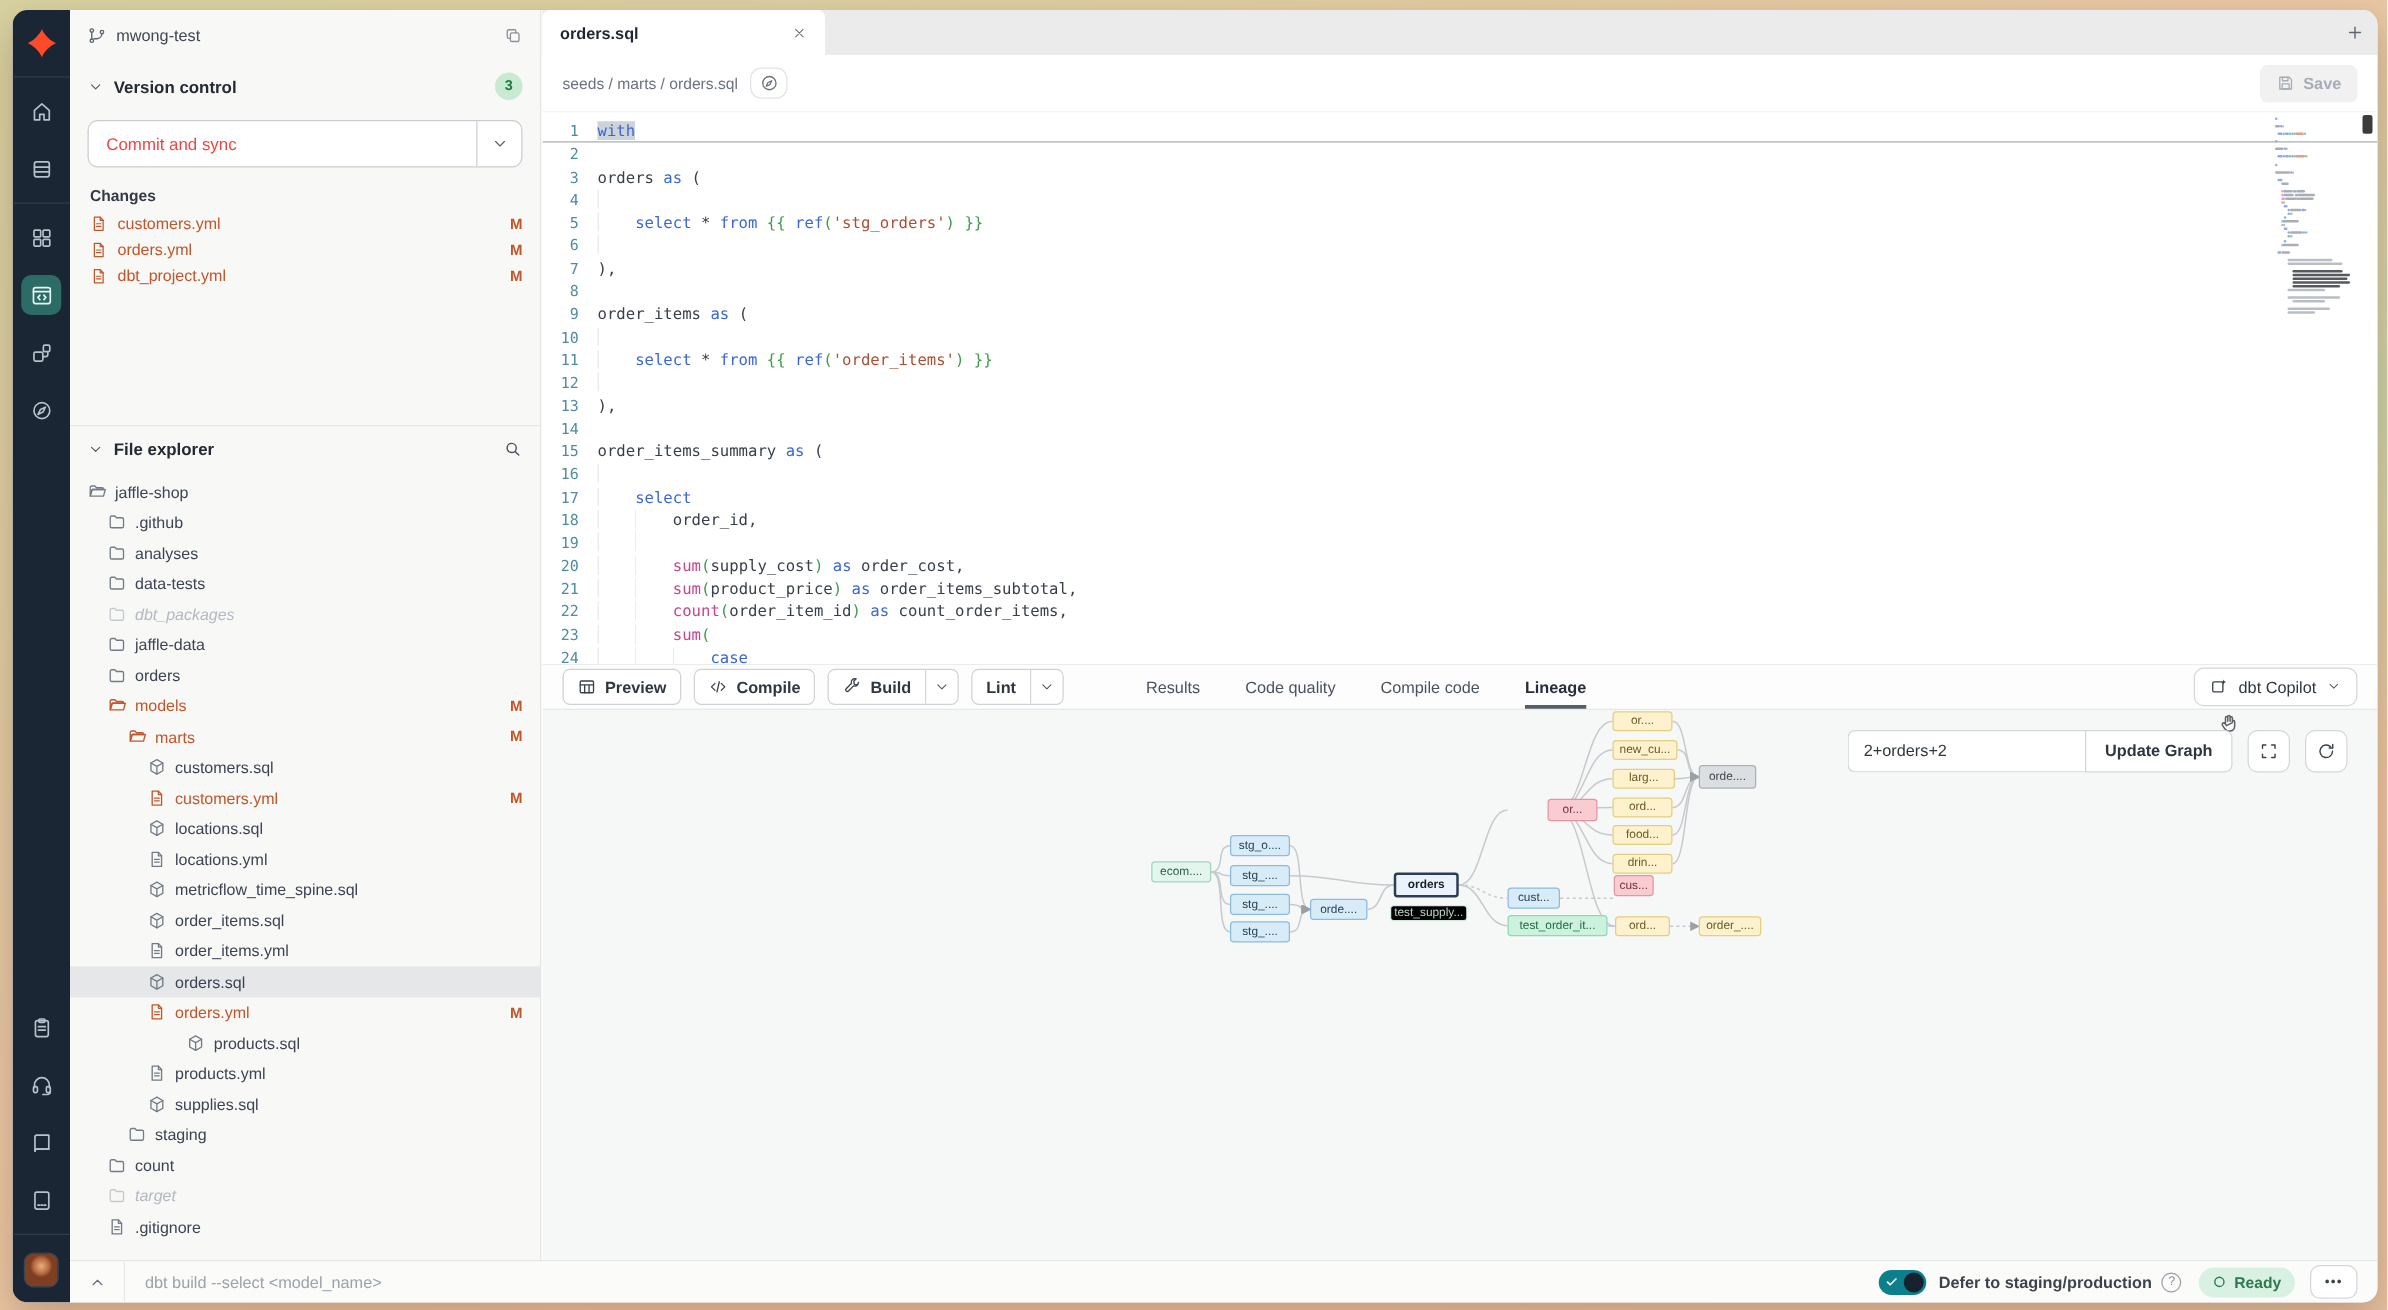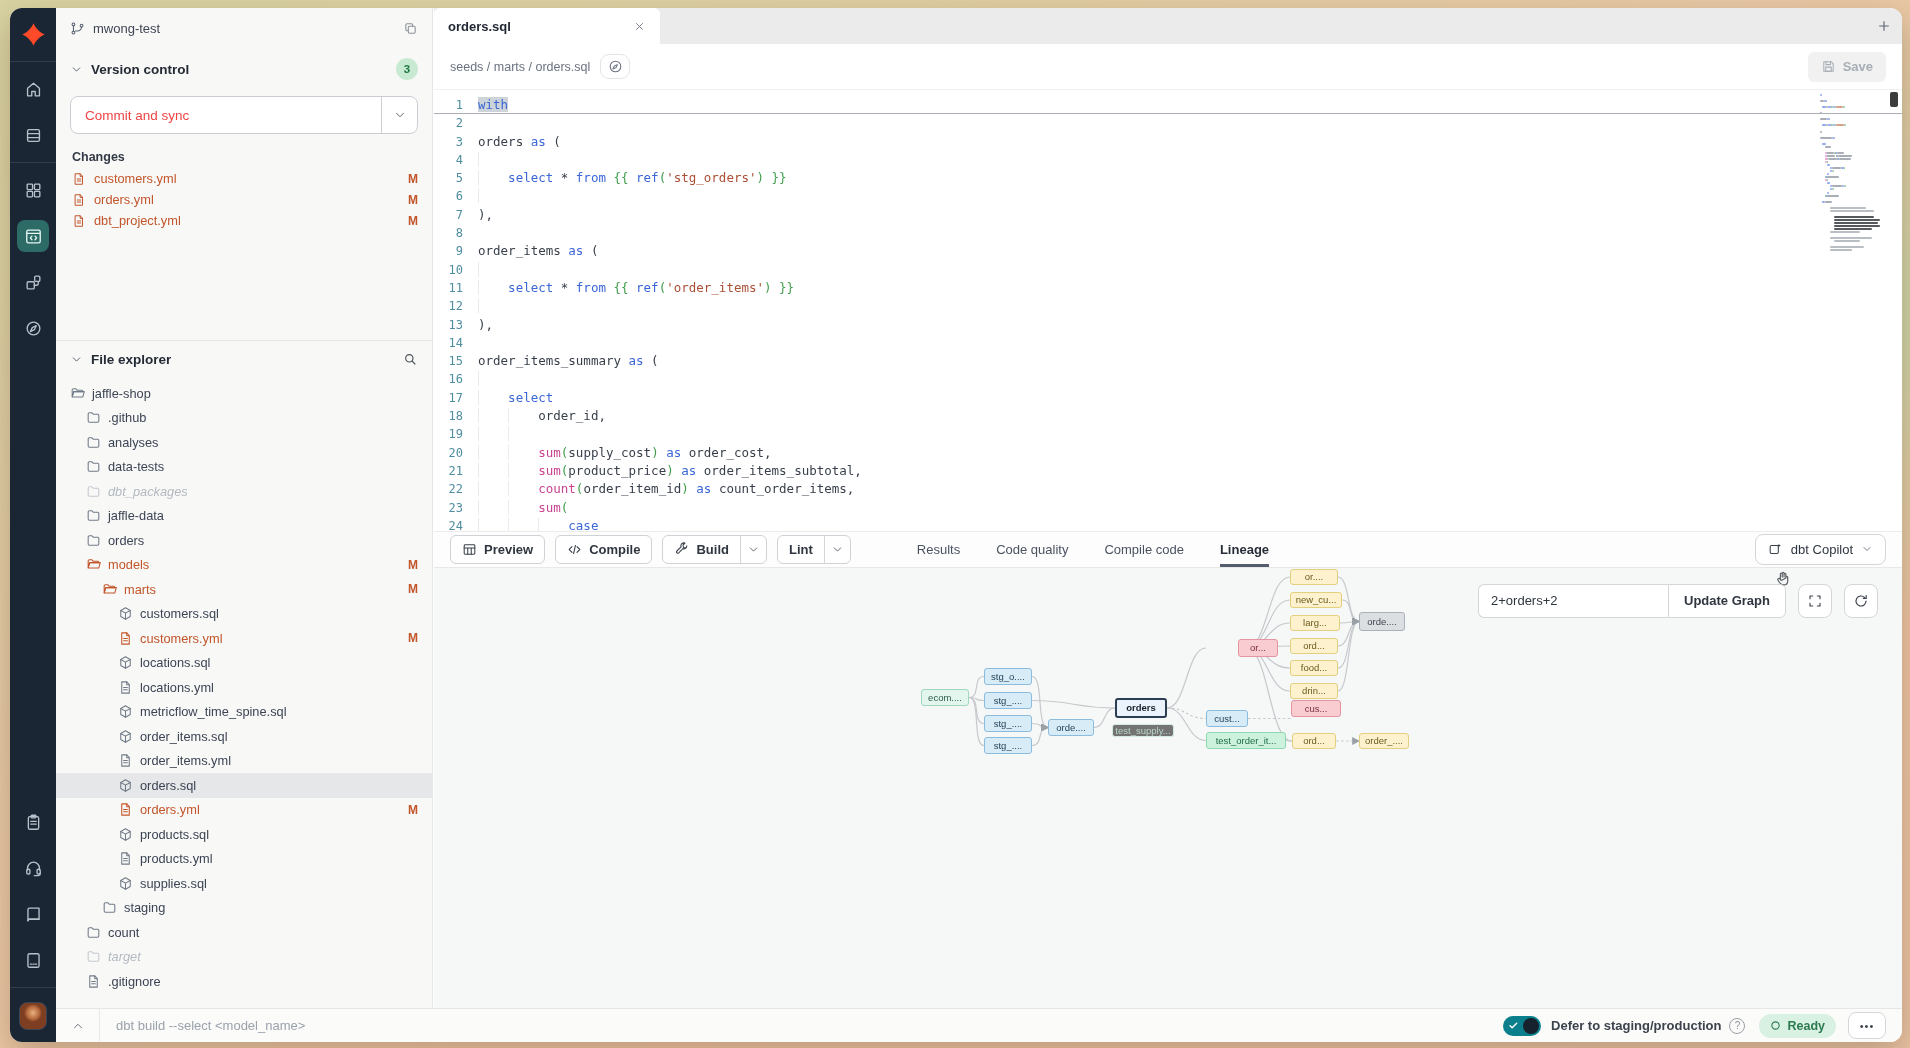--- a/index.html
+++ b/index.html
@@ -107,21 +107,21 @@
   .lineage { position:relative; flex:1; background:#f6f7f7; overflow:hidden; }
   .ledges { position:absolute; left:0; top:0; }
   .lnode { position:absolute; border:1px solid; border-radius:3px; font-size:9.5px; display:flex; align-items:center; justify-content:center; overflow:hidden; white-space:nowrap; padding:0 3px; cursor:pointer; }
   .n-blue   { background:#d8ecf8; border-color:#8bbcdd; color:#1f3d52; }
   .n-mint   { background:#e2f6ee; border-color:#9fd6bd; color:#2c5c4a; }
   .n-yellow { background:#fdf2cd; border-color:#e3cf7e; color:#6b5a1e; }
   .n-pink   { background:#f9ccd2; border-color:#e595a0; color:#7a2e3a; }
   .n-green  { background:#ccf2dd; border-color:#8ed9b3; color:#1f6b45; }
   .n-gray   { background:#dcdfe2; border-color:#aab1b8; color:#3f464e; }
   .n-selected { background:#eaf3fb; border:2px solid #2c3e54; color:#16202c; font-weight:bold; }
-  .n-faded  { background:#737373; border-color:#d4ebdf; color:#b9d6c6;text-align:right; }
+  .n-faded  { background:#000000; border-color:#d4ebdf; color:#b9d6c6;text-align:right; }
   .l-controls { position:absolute; top:16px; right:24px; display:flex; align-items:center; }
   .lin-input { width:190px; height:34px; border:1px solid #d4d6d9; border-right:none; border-radius:6px 0 0 6px; background:#fff; padding:0 12px; font-size:13px; color:#2f3640; font-family:"Liberation Sans", sans-serif; }
   .upd-btn { height:34px; border:1px solid #d4d6d9; border-radius:0 6px 6px 0; background:#fff; font-size:13px; font-weight:bold; color:#2f3640; padding:0 15px; cursor:pointer; }
   .sq-btn { width:34px; height:34px; margin-left:12px; border:1px solid #d4d6d9; border-radius:8px; background:#fff; display:flex; align-items:center; justify-content:center; color:#3a414c; cursor:pointer; }
   .sq-btn .icn { width:16px; height:16px; }
   .cursor-hand { position:absolute; top:2px; left:1340px; width:17px; height:17px; color:#5c6166; }
 
   
   .statusbar { position:absolute; left:46px; right:0; bottom:0; height:34px; background:#fbfbfa; border-top:1px solid #e6e6e6; display:flex; align-items:center; }
   .sb-chev { width:44px; height:100%; border-right:1px solid #e9e9e9; display:flex; align-items:center; justify-content:center; color:#6b7280; cursor:pointer; }
@@ -497,21 +497,21 @@
               <span class="icn">
                 <svg viewBox="0 0 24 24" fill="none" stroke="currentColor" stroke-width="1.7" stroke-linecap="round" stroke-linejoin="round">
                   <path d="M6 3h8l4 4.2V21H6z"></path>
                   <path d="M14 3v4.5h4"></path>
                   <path d="M9 12h6M9 15.5h6"></path>
                 </svg>
               </span>
               <span>orders.yml</span>
               <span class="m-badge">M</span>
             </div>
-            <div class="tree-row" style="padding-left: 62px;">
+            <div class="tree-row" style="padding-left: 93px;">
               <span class="icn">
                 <svg viewBox="0 0 24 24" fill="none" stroke="currentColor" stroke-width="1.7" stroke-linecap="round" stroke-linejoin="round">
                   <path d="M12 2.8l7.6 4.3v9.8L12 21.2l-7.6-4.3V7.1z"></path>
                   <path d="M4.4 7.1l7.6 4.3 7.6-4.3M12 11.4v9.8"></path>
                 </svg>
               </span>
               <span>products.sql</span>
             </div>
             <div class="tree-row" style="padding-left: 62px;">
               <span class="icn">
@@ -979,21 +979,21 @@
           <div class="lnode n-faded" style="left: 678px; top: 156px; width: 62px; height: 13px;">test_supply...</div>
           <div class="lnode n-pink" style="left: 772px; top: 71px; width: 40px; height: 18px; margin-left: 32px;">or...</div>
           <div class="lnode n-yellow" style="left: 856px; top: 1px; width: 48px; height: 16px;">or....</div>
           <div class="lnode n-yellow" style="left: 856px; top: 24px; width: 52px; height: 16px;">new_cu...</div>
           <div class="lnode n-yellow" style="left: 856px; top: 47px; width: 50px; height: 16px;">larg...</div>
           <div class="lnode n-yellow" style="left: 856px; top: 70px; width: 48px; height: 16px;">ord...</div>
           <div class="lnode n-yellow" style="left: 856px; top: 92px; width: 48px; height: 16px;">food...</div>
           <div class="lnode n-yellow" style="left: 856px; top: 115px; width: 48px; height: 16px;">drin...</div>
           <div class="lnode n-gray" style="left: 925px; top: 44px; width: 46px; height: 19px;">orde....</div>
           <div class="lnode n-blue" style="left: 772px; top: 142px; width: 42px; height: 17px;">cust...</div>
-          <div class="lnode n-pink" style="left: 857px; top: 132px; width: 50px; height: 17px;">cus...</div>
+          <div class="lnode n-pink" style="left: 857px; top: 132px; width: 32px; height: 17px;">cus...</div>
           <div class="lnode n-green" style="left: 772px; top: 164px; width: 80px; height: 17px;">test_order_it...</div>
           <div class="lnode n-yellow" style="left: 858px; top: 165px; width: 44px; height: 16px;">ord...</div>
           <div class="lnode n-yellow" style="left: 925px; top: 165px; width: 50px; height: 16px;">order_....</div>
         </div>
     </div>
 
     <div class="statusbar">
       <span class="sb-chev">
           <span class="icn" id="ic-up">
             <svg viewBox="0 0 24 24" fill="none" stroke="currentColor" stroke-width="1.7" stroke-linecap="round" stroke-linejoin="round">

